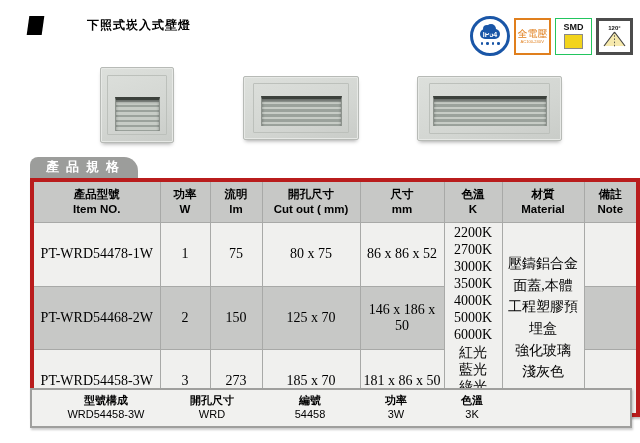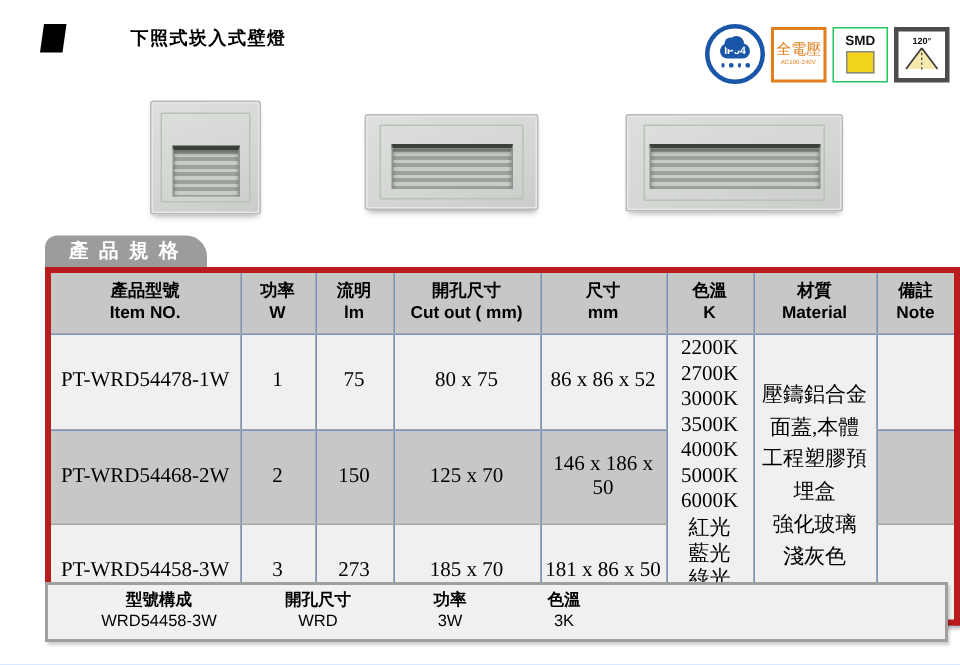--- a/index.html
+++ b/index.html
@@ -174,20 +174,24 @@
 
   <div class="model-table">
     <div class="model-col mc-1">
       <span class="hdr">型號構成</span>
       <span class="val">WRD54458-3W</span>
     </div>
     <div class="model-col mc-2">
       <span class="hdr">開孔尺寸</span>
       <span class="val">WRD</span>
     </div>
+    <div class="model-col mc-3">
+      <span class="hdr">編號</span>
+      <span class="val">54458</span>
+    </div>
     <div class="model-col mc-4">
       <span class="hdr">功率</span>
       <span class="val">3W</span>
     </div>
     <div class="model-col mc-5">
       <span class="hdr">色溫</span>
       <span class="val">3K</span>
     </div>
   </div>
 

